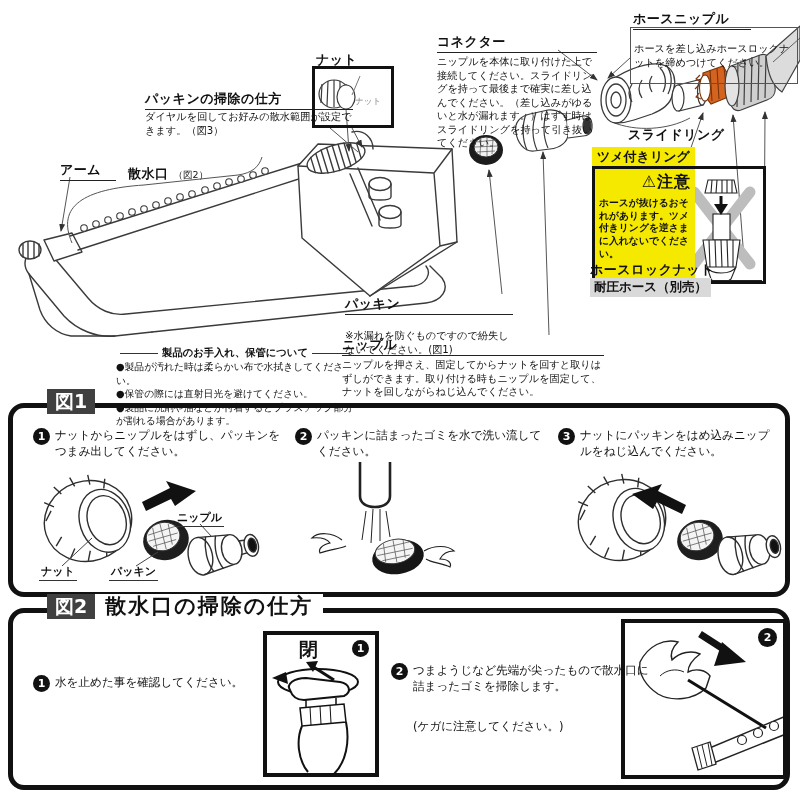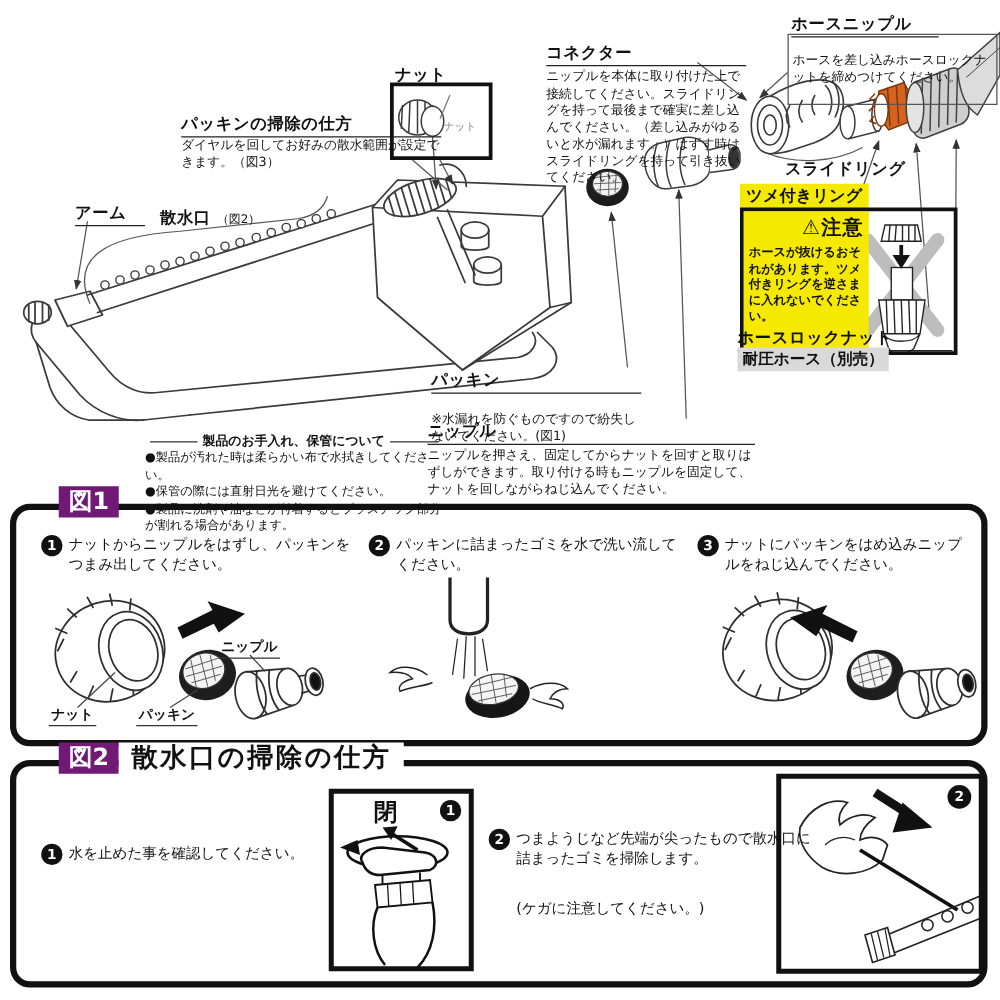--- a/index.html
+++ b/index.html
@@ -13,21 +13,21 @@
   .t11{font-size:11.6px;line-height:1.35}
   .ub{border-bottom:1.5px solid #222;padding-bottom:1px}
   #artlayer{position:absolute;left:0;top:0;z-index:5;pointer-events:none}
   .txt{z-index:10}
   .nbadge{width:17px;height:17px;border-radius:50%;background:#111;color:#fff;
           font-size:11px;font-weight:bold;display:flex;align-items:center;
           justify-content:center;flex:0 0 17px;margin-right:5px}
   .fig-box{position:absolute;left:8px;width:772px;border:5px solid #111;
            border-radius:16px;z-index:10}
   .fig-head{position:absolute;top:-19px;left:34px;display:flex;align-items:center}
-  .fig-badge{background:#701a75;color:#fff;font-weight:bold;font-size:19px;
+  .fig-badge{background:#404040;color:#fff;font-weight:bold;font-size:19px;
              padding:2px 8px;line-height:1.1}
   .fig-title{background:#fff;font-weight:bold;font-size:21px;padding:0 10px;
              letter-spacing:2px;line-height:1.2}
   .step{position:absolute;display:flex;align-items:flex-start}
   .plabel{position:absolute;font-size:11px;font-weight:bold;
           border-bottom:1px solid #333;padding:0 2px 1px 2px}
   .inner-box{position:absolute;border:4px solid #111;background:transparent}
   .caution{display:flex;border:3px solid #111}
   .caution-left{width:92px;padding:3px 4px 2px 4px}
   .caution-title{font-size:16px;font-weight:bold;text-align:right;letter-spacing:1px}

